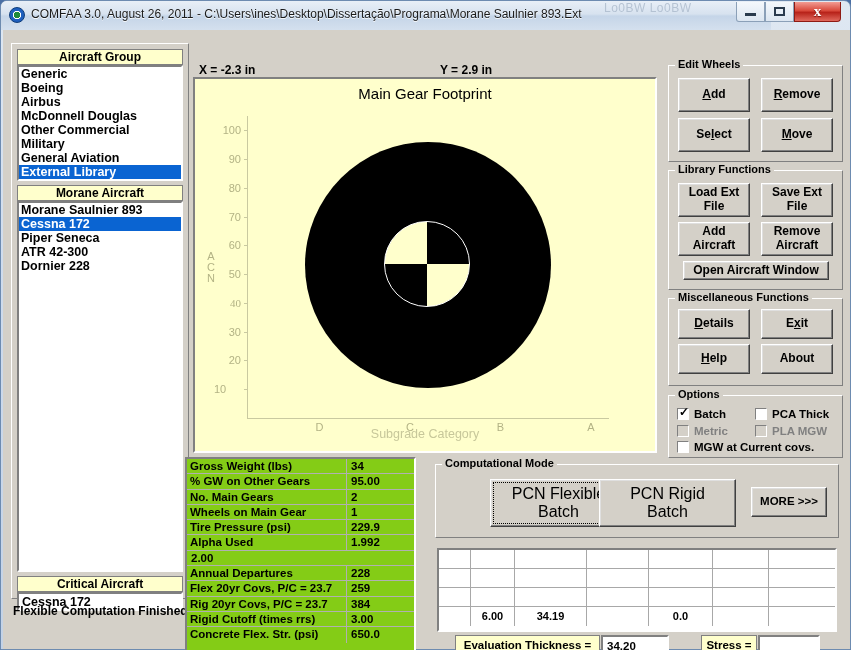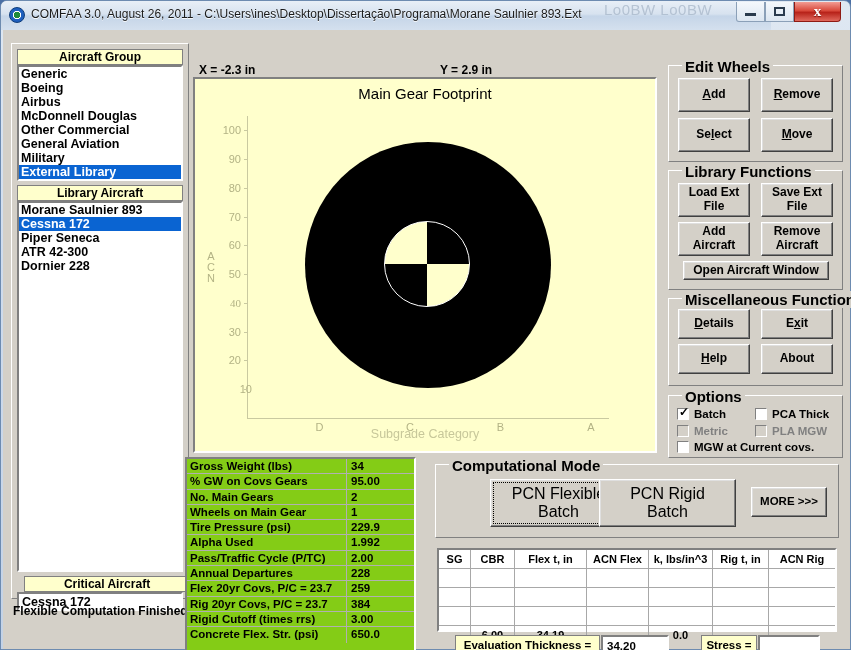--- a/index.html
+++ b/index.html
@@ -30,21 +30,21 @@
     background: radial-gradient(circle at 50% 50%, #1f8a3b 0 30%, #ffffff 32% 42%, #1e5fbe 44% 100%);
     border: 1px solid #0d3c7a;
   }
   #title-text {
     position: absolute; left: 30px; top: 6px;
     font-size: 12px; color: #1a1a1a; white-space: nowrap;
     text-shadow: 0 1px 0 rgba(255,255,255,.85);
   }
   #title-ghost {
     position: absolute; left: 603px; top: 0;
-    font-size: 15px; color: #a8b7c9; letter-spacing: .5px;
+    font-size: 12px; color: #a8b7c9; letter-spacing: .5px;
     opacity: .75; white-space: nowrap;
   }
   .winbtn {
     position: absolute; top: 1px; height: 20px;
     border: 1px solid #8ba0b8; border-top: none;
     display: flex; align-items: center; justify-content: center;
   }
   #btn-min { left: 735px; width: 29px; border-radius: 0 0 0 3px;
     background: linear-gradient(to bottom,#f4f8fc,#dce6f1); }
   #btn-max { left: 764px; width: 29px;
@@ -70,23 +70,23 @@
     border: 1px solid #808080;
     border-right-color: #ffffff; border-bottom-color: #ffffff;
   }
   .group-inner {
     position: absolute; left: -1px; top: -1px; right: -1px; bottom: -1px;
     border: 1px solid #ffffff;
     border-right-color: #808080; border-bottom-color: #808080;
     pointer-events: none;
   }
   .group-title {
-    position: absolute; top: -8px; left: 13px;
+    position: absolute; top: -8px; left: 6px;
     background: #d4d0c8; padding: 0 3px;
-    font-size: 15px; font-weight: bold; color: #000;
+    font-size: 11px; font-weight: bold; color: #000;
     white-space: nowrap;
   }
 
   
   .btn {
     position: absolute;
     background: #d4d0c8;
     border-top: 1px solid #ffffff;
     border-left: 1px solid #ffffff;
     border-right: 1px solid #404040;
@@ -300,36 +300,36 @@
     <div id="left-panel">
 
       <div class="hdr-yellow" style="left:5px; top:5px; width:166px; height:16px;">Aircraft Group</div>
 
       <div class="listbox" id="aircraft-group-list" style="left:5px; top:21px; width:166px; height:116px;">
           <div class="row">Generic</div>
           <div class="row">Boeing</div>
           <div class="row">Airbus</div>
           <div class="row">McDonnell Douglas</div>
           <div class="row">Other Commercial</div>
+          <div class="row">Military</div>
           <div class="row">General Aviation</div>
-          <div class="row">Military</div>
           <div class="row selected">External Library</div>
         </div>
 
-      <div class="hdr-yellow" style="left:5px; top:141px; width:166px; height:16px;">Library Aircraft</div>
+      <div class="hdr-yellow" style="left:5px; top:141px; width:166px; height:16px;">Morane Aircraft</div>
 
       <div class="listbox" id="library-aircraft-list" style="left:5px; top:157px; width:166px; height:371px;">
           <div class="row">Morane Saulnier 893</div>
           <div class="row selected">Cessna 172</div>
           <div class="row">Piper Seneca</div>
           <div class="row">ATR 42-300</div>
           <div class="row">Dornier 228</div>
         </div>
 
-      <div class="hdr-yellow" style="left:12px; top:532px; width:166px; height:16px;">Critical Aircraft</div>
+      <div class="hdr-yellow" style="left:5px; top:532px; width:166px; height:16px;">Critical Aircraft</div>
 
       <div id="critical-value" style="left:5px; top:548px; width:166px; height:19px;">Cessna 172</div>
     </div>
 
     <div id="status-text" style="left:10px; top:574px;">Flexible Computation Finished</div>
 
     <div id="coord-x">X = -2.3 in</div>
     <div id="coord-y">Y = 2.9 in</div>
 
     <div id="chart-frame">
@@ -350,60 +350,59 @@
           <div class="ytick" style="top: 166.429px; left: 4px;">60</div>
           <div class="ytickmark" style="left: 49px; top: 166.429px;"></div>
           <div class="ytick" style="top: 195.19px; left: 4px;">50</div>
           <div class="ytickmark" style="left: 49px; top: 195.19px;"></div>
           <div class="ytick" style="top: 223.952px; left: 4px; font-family: Liberation Serif, serif;">40</div>
           <div class="ytickmark" style="left: 49px; top: 223.952px;"></div>
           <div class="ytick" style="top: 252.714px; left: 4px;">30</div>
           <div class="ytickmark" style="left: 49px; top: 252.714px;"></div>
           <div class="ytick" style="top: 281.476px; left: 4px;">20</div>
           <div class="ytickmark" style="left: 49px; top: 281.476px;"></div>
-          <div class="ytick" style="top: 310.238px; left: 15px;">10</div>
+          <div class="ytick" style="top: 310.238px; left: 4px; text-align: center;">10</div>
           <div class="ytickmark" style="left: 49px; top: 310.238px;"></div>
         </div>
       <div id="xtick-container">
           <div class="xtick" style="left: 124.4px; top: 342px;">D</div>
           <div class="xtick" style="left: 214.9px; top: 342px;">C</div>
           <div class="xtick" style="left: 305.4px; top: 342px;">B</div>
           <div class="xtick" style="left: 395.9px; top: 342px;">A</div>
         </div>
       <div id="tire-outer"></div>
       <div id="tire-inner"></div>
     </div>
 
     <div id="param-table">
         <div class="prow">
           <div class="plabel">Gross Weight (lbs)</div>
           <div class="pvalue">34</div>
         </div>
         <div class="prow">
-          <div class="plabel">% GW on Covs Gears</div>
+          <div class="plabel">% GW on Other Gears</div>
           <div class="pvalue">95.00</div>
         </div>
         <div class="prow">
           <div class="plabel">No. Main Gears</div>
           <div class="pvalue">2</div>
         </div>
         <div class="prow">
           <div class="plabel">Wheels on Main Gear</div>
           <div class="pvalue">1</div>
         </div>
         <div class="prow">
           <div class="plabel">Tire Pressure (psi)</div>
           <div class="pvalue">229.9</div>
         </div>
         <div class="prow">
           <div class="plabel">Alpha Used</div>
           <div class="pvalue">1.992</div>
         </div>
         <div class="prow">
-          <div class="plabel">Pass/Traffic Cycle (P/TC)</div>
           <div class="pvalue">2.00</div>
         </div>
         <div class="prow">
           <div class="plabel">Annual Departures</div>
           <div class="pvalue">228</div>
         </div>
         <div class="prow">
           <div class="plabel">Flex 20yr Covs, P/C = 23.7</div>
           <div class="pvalue">259</div>
         </div>
@@ -487,27 +486,27 @@
       <div class="group-title">Computational Mode</div>
       <div class="btn focused" style="left:14px; top:14px; width:137px; height:48px; font-size:16px; font-weight:normal; white-space:pre;">PCN Flexible
 Batch</div>
       <div class="btn" style="left:163px; top:14px; width:137px; height:48px; font-size:16px; font-weight:normal; white-space:pre;">PCN Rigid
 Batch</div>
       <div class="btn" style="left:315px; top:22px; width:76px; height:30px; font-size:11.5px;">MORE &gt;&gt;&gt;</div>
     </div>
 
     <div id="results-grid">
         <div class="grow">
-          <div class="gcell c0">SG</div>
-          <div class="gcell c1">CBR</div>
-          <div class="gcell c2">Flex t, in</div>
-          <div class="gcell c3">ACN Flex</div>
-          <div class="gcell c4">k, lbs/in^3</div>
-          <div class="gcell c5">Rig t, in</div>
-          <div class="gcell c6">ACN Rig</div>
+          <div class="gcell c0"></div>
+          <div class="gcell c1"></div>
+          <div class="gcell c2"></div>
+          <div class="gcell c3"></div>
+          <div class="gcell c4"></div>
+          <div class="gcell c5"></div>
+          <div class="gcell c6"></div>
         </div>
         <div class="grow">
           <div class="gcell c0"></div>
           <div class="gcell c1"></div>
           <div class="gcell c2"></div>
           <div class="gcell c3"></div>
           <div class="gcell c4"></div>
           <div class="gcell c5"></div>
           <div class="gcell c6"></div>
         </div>
@@ -515,29 +514,20 @@
           <div class="gcell c0"></div>
           <div class="gcell c1"></div>
           <div class="gcell c2"></div>
           <div class="gcell c3"></div>
           <div class="gcell c4"></div>
           <div class="gcell c5"></div>
           <div class="gcell c6"></div>
         </div>
         <div class="grow">
           <div class="gcell c0"></div>
-          <div class="gcell c1"></div>
-          <div class="gcell c2"></div>
-          <div class="gcell c3"></div>
-          <div class="gcell c4"></div>
-          <div class="gcell c5"></div>
-          <div class="gcell c6"></div>
-        </div>
-        <div class="grow">
-          <div class="gcell c0"></div>
           <div class="gcell c1">6.00</div>
           <div class="gcell c2">34.19</div>
           <div class="gcell c3"></div>
           <div class="gcell c4">0.0</div>
           <div class="gcell c5"></div>
           <div class="gcell c6"></div>
         </div>
       </div>
 
     <div class="yellow-label" style="left:452px; top:605px; width:145px; height:19px;">Evaluation Thickness =</div>

